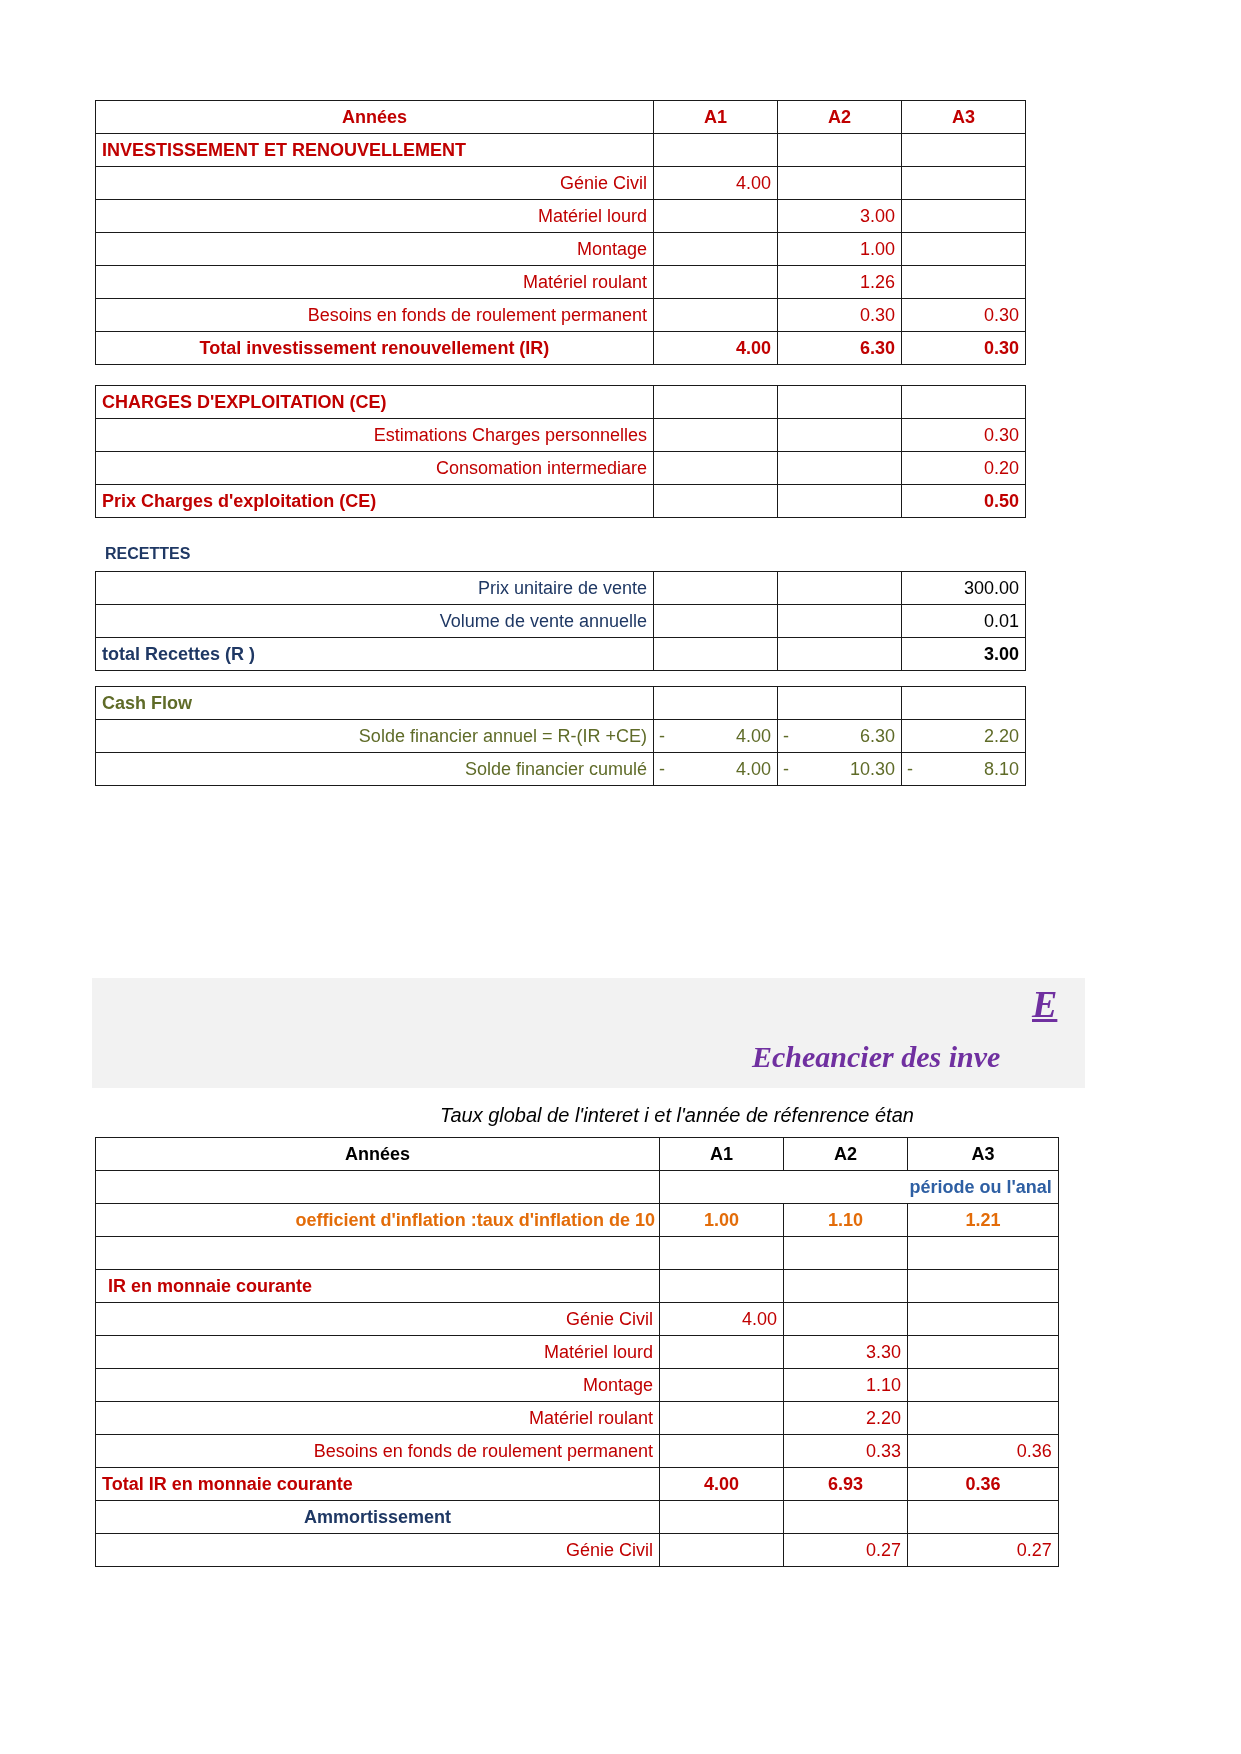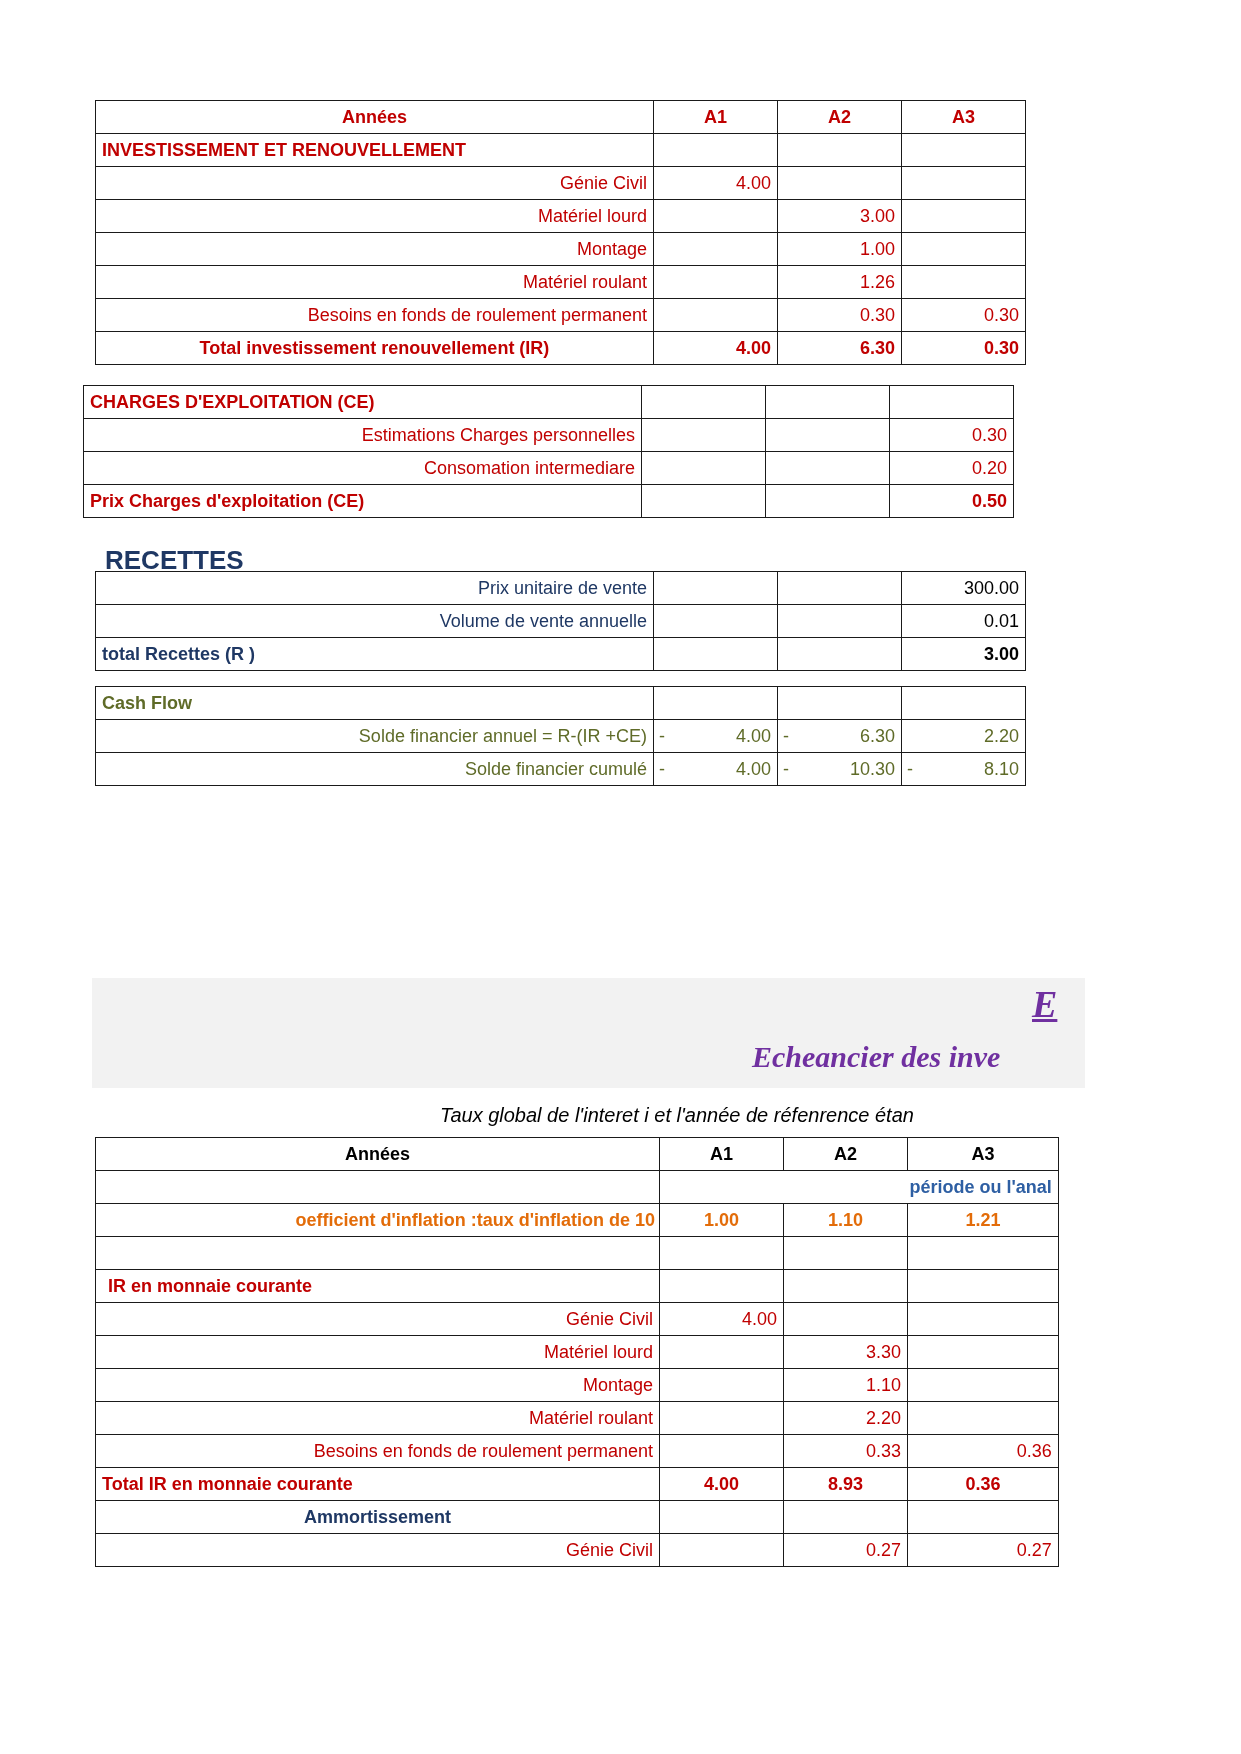--- a/index.html
+++ b/index.html
@@ -50,21 +50,21 @@
   .bold { font-weight: bold; }
 
   
   .red    { color: #C00000; }
   .navy   { color: #1F3864; }
   .olive  { color: #5F6B28; }
   .orange { color: #E36C09; }
   .black  { color: #000000; }
   .blue   { color: #2E5FA3; }
 
-  .big { font-size: 26px; }
+  .big { font-size: 16px; }
   .hdr { font-size: 21px; font-weight: bold; }
 
   
   .acct {
     position: relative;
     padding: 0 6px;
   }
   .acct .sign {
     position: absolute;
     left: 5px;
@@ -203,21 +203,21 @@
     </tr>
     <tr>
       <td class="c-label center big bold red">Total investissement renouvellement (IR)</td>
       <td class="c-val right num-sm bold red">4.00</td>
       <td class="c-val right num-sm bold red">6.30</td>
       <td class="c-val right num-sm bold red">0.30</td>
     </tr>
   </tbody>
       </table>
 
-  <table class="sheet" style="left:83px; top:385px;border-radius:12px;">
+  <table class="sheet" style="left:95px; top:385px;border-radius:12px;">
     <tbody>
           <tr>
       <td class="c-label left big bold red">CHARGES D'EXPLOITATION  (CE)</td>
       <td class="c-val"></td>
       <td class="c-val"></td>
       <td class="c-val"></td>
     </tr>
     <tr>
       <td class="c-label right big red">Estimations Charges personnelles</td>
       <td class="c-val right num-sm red"></td>
@@ -372,21 +372,21 @@
     </tr>
     <tr>
       <td class="c-label right big red">Besoins en fonds de roulement permanent</td>
       <td class="c-val right num-sm red"></td>
       <td class="c-val right num-sm red">0.33</td>
       <td class="c-val right num-sm red">0.36</td>
     </tr>
     <tr>
       <td class="c-label left big bold red">Total IR en monnaie courante</td>
       <td class="c-val center big bold red">4.00</td>
-      <td class="c-val center big bold red">8.93</td>
+      <td class="c-val center big bold red">6.93</td>
       <td class="c-val center big bold red">0.36</td>
     </tr>
     <tr>
       <td class="c-label center big bold navy">Ammortissement</td>
       <td class="c-val"></td>
       <td class="c-val"></td>
       <td class="c-val"></td>
     </tr>
     <tr>
       <td class="c-label right big red">Génie Civil</td>

